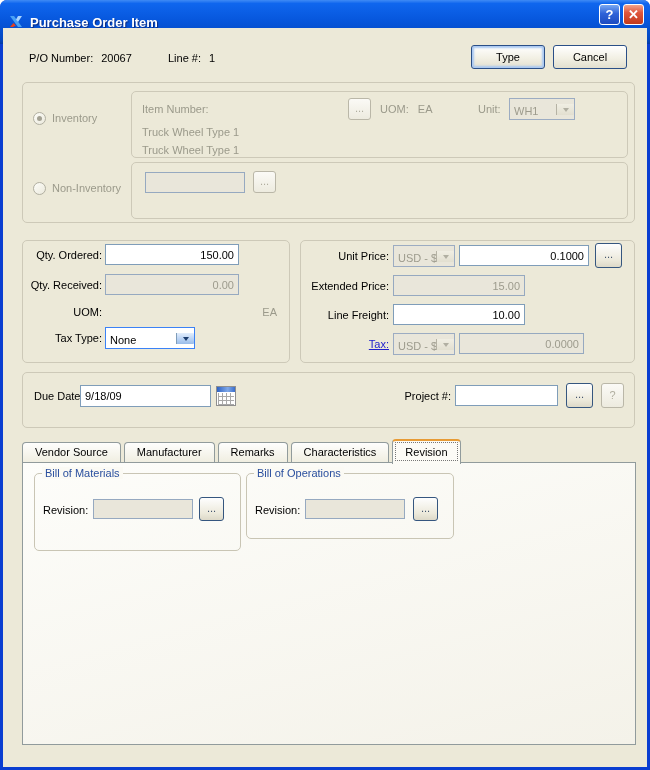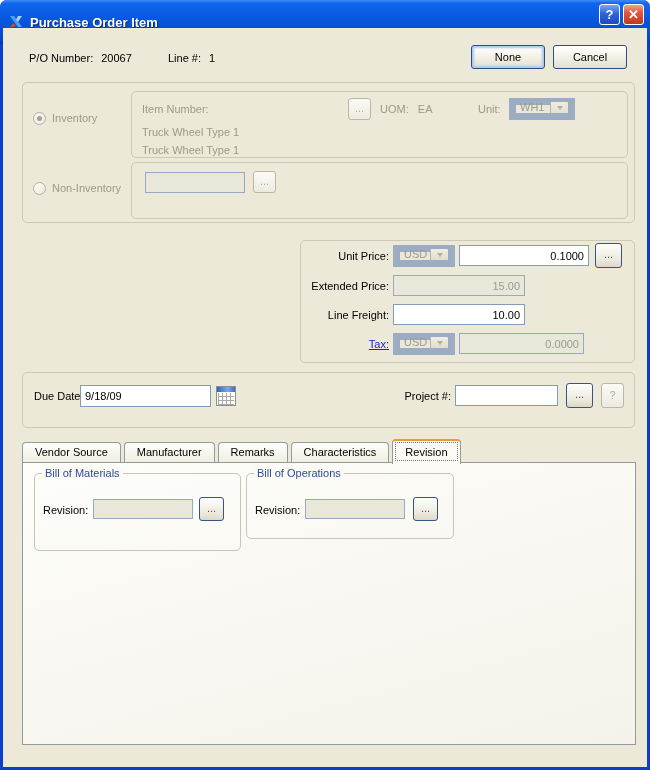--- a/index.html
+++ b/index.html
@@ -34,22 +34,22 @@
     background:linear-gradient(180deg,#fefefe,#ece9db 70%,#ddd9c8); color:#45566e;
     font:11px "Liberation Sans", sans-serif; text-align:center; cursor:default; }
   .xbtn.dis { border-color:#bab7a8; color:#b0ae9f;
     background:linear-gradient(180deg,#fbfaf6,#edebdf); }
 
   .btn { position:absolute; box-sizing:border-box; border:1px solid #2a4f87; border-radius:3px;
     background:linear-gradient(180deg,#ffffff,#f2f0e4 55%,#e2dfcf); font:11px "Liberation Sans", sans-serif;
     text-align:center; line-height:22px; cursor:default; }
   .btn.default { box-shadow: inset 0 0 2px 2px #a9c8f2; }
 
-  .combo { position:absolute; box-sizing:border-box; border:7px solid #3b82f6; background:#fff;
-    display:flex; align-items:flex-end; }
+  .combo { position:absolute; box-sizing:border-box; border:1px solid #3b82f6; background:#fff;
+    display:flex; align-items:center; }
   .combo .cval { flex:1; padding:3px 0 0 4px; overflow:hidden; white-space:nowrap; }
   .combo .cbtn { width:17px; border-left:1px solid #7f9db9; border-radius:0 1px 1px 0;
     background:linear-gradient(180deg,#e3eefd,#bdd5f5 50%,#9abde9);
     display:flex; align-items:center; justify-content:center; }
   .combo .arr { width:0; height:0; border:3px solid transparent; border-top:4px solid #1c3d6e; margin-top:4px; }
   .combo.dis { border-color:#9cacc2; background:#e9e6da; color:#9d9b8d; }
   .combo.dis .cbtn { border-left-color:#b5b2a4; background:linear-gradient(180deg,#f0eee3,#e2dfd0); }
   .combo.dis .arr { border-top-color:#b1afa2; }
 
   .radio-row { position:absolute; display:flex; align-items:flex-end; gap:6px; }
@@ -100,21 +100,21 @@
   <div class="client">
 
     <div class="lbl" style="left:17px; top:23px;margin-left:9px;">
       <span>P/O Number:</span>
       <span style="margin-left:5px;">20067</span>
     </div>
     <div class="lbl" style="left:165px; top:23px;">
       <span>Line #:</span>
       <span style="margin-left:5px;">1</span>
     </div>
-    <div class="btn default" style="left:468px; top:17px; width:74px; height:24px;">None</div>
+    <div class="btn default" style="left:468px; top:17px; width:74px; height:24px;">Type</div>
     <div class="btn" style="left:550px; top:17px; width:74px; height:24px;">Cancel</div>
 
     <div class="gbox" style="left:19px; top:54px; width:613px; height:141px;">
       <div class="radio-row" style="left:10px; top:28px;">
         <span class="radio sel"></span>
         <span class="lbl dim" style="position:static;">Inventory</span>
       </div>
       <div class="radio-row" style="left:10px; top:98px;">
         <span class="radio"></span>
         <span class="lbl dim" style="position:static;">Non-Inventory</span>
@@ -137,20 +137,35 @@
         <div class="lbl dim" style="left:10px; top:33px;">Truck Wheel Type 1</div>
         <div class="lbl dim" style="left:10px; top:51px;">Truck Wheel Type 1</div>
       </div>
 
       <div class="gbox" style="left:108px; top:79px; width:497px; height:57px;">
         <input class="tf dis" style="left: 13px; top: 9px; width: 100px; height: 21px;" readonly="" value="">
         <div class="xbtn dis" style="left:121px; top:8px; width:23px; height:22px; line-height:18px;">...</div>
       </div>
     </div>
 
+    <div class="gbox" style="left:19px; top:212px; width:268px; height:123px;">
+      <div class="lbl r" style="left:0; top:7px; width:79px;">Qty. Ordered:</div>
+      <input class="tf num" style="left: 82px; top: 3px; width: 134px; height: 21px;" value="150.00">
+      <div class="lbl r" style="left:0; top:37px; width:79px;">Qty. Received:</div>
+      <input class="tf num dis" style="left: 82px; top: 33px; width: 134px; height: 21px;" readonly="" value="0.00">
+      <div class="lbl r" style="left:0; top:64px; width:79px;">UOM:</div>
+      <div class="lbl dim" style="right:12px; top:64px;">EA</div>
+      <div class="lbl r" style="left:0; top:90px; width:79px;">Tax Type:</div>
+      <div class="combo" style="left:82px; top:86px; width:90px; height:22px;">
+        <span class="cval">None</span>
+        <span class="cbtn">
+            <span class="arr"></span>
+          </span>
+      </div>
+    </div>
 
     <div class="gbox" style="left:297px; top:212px; width:335px; height:123px;">
       <div class="lbl r" style="left:0; top:8px; width:88px;">Unit Price:</div>
       <div class="combo dis" style="left:92px; top:4px; width:62px; height:22px;">
         <span class="cval">USD - $</span>
         <span class="cbtn">
             <span class="arr"></span>
           </span>
       </div>
       <input class="tf num" style="left: 158px; top: 4px; width: 130px; height: 21px;" value="0.1000">

